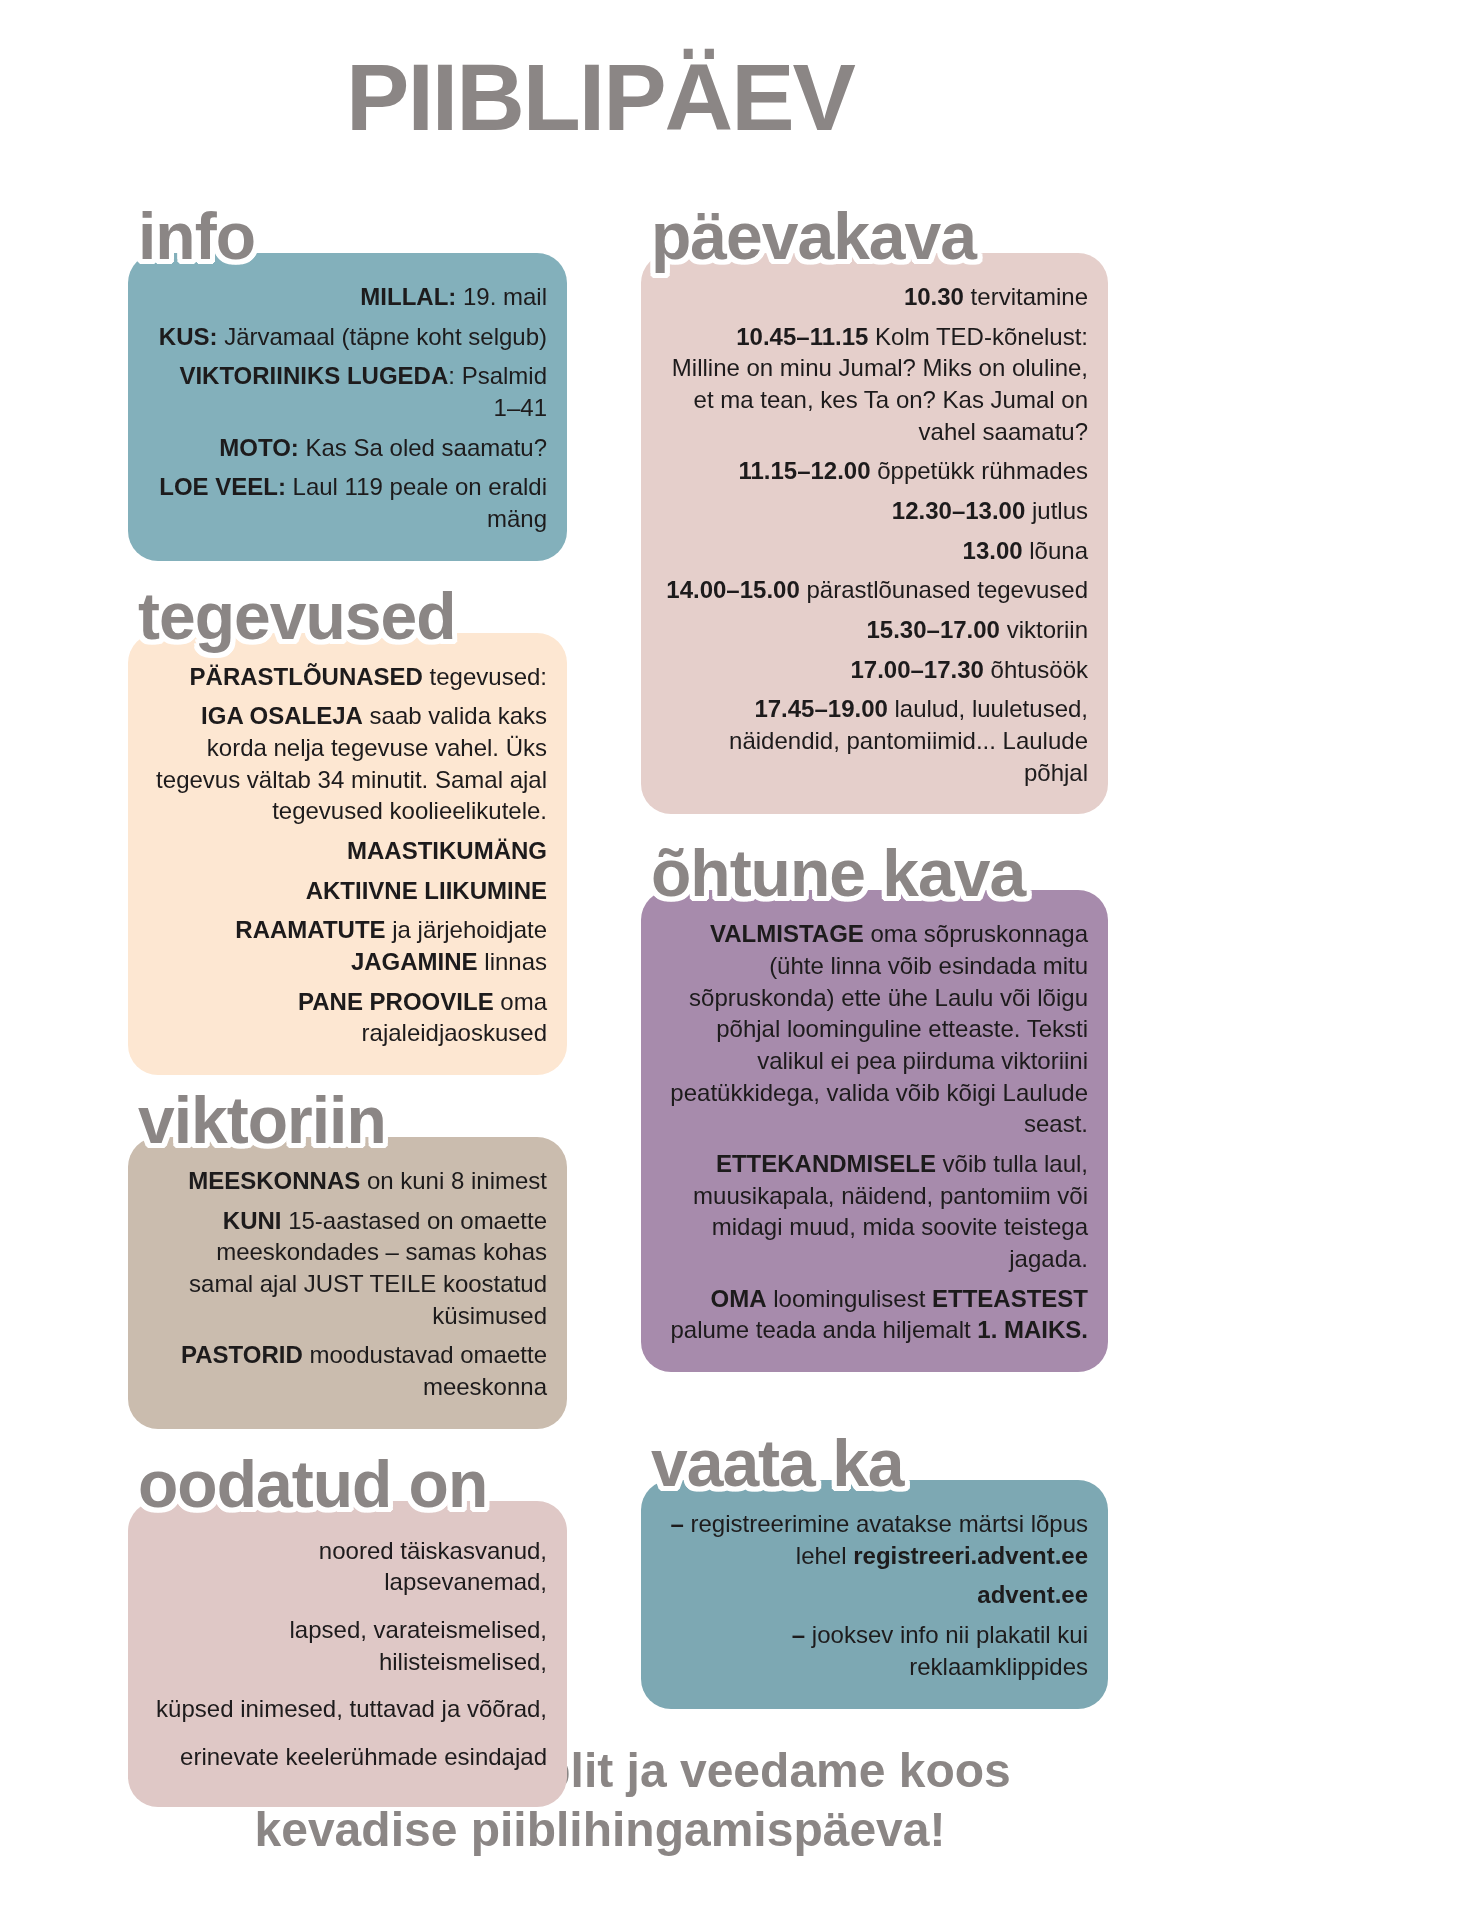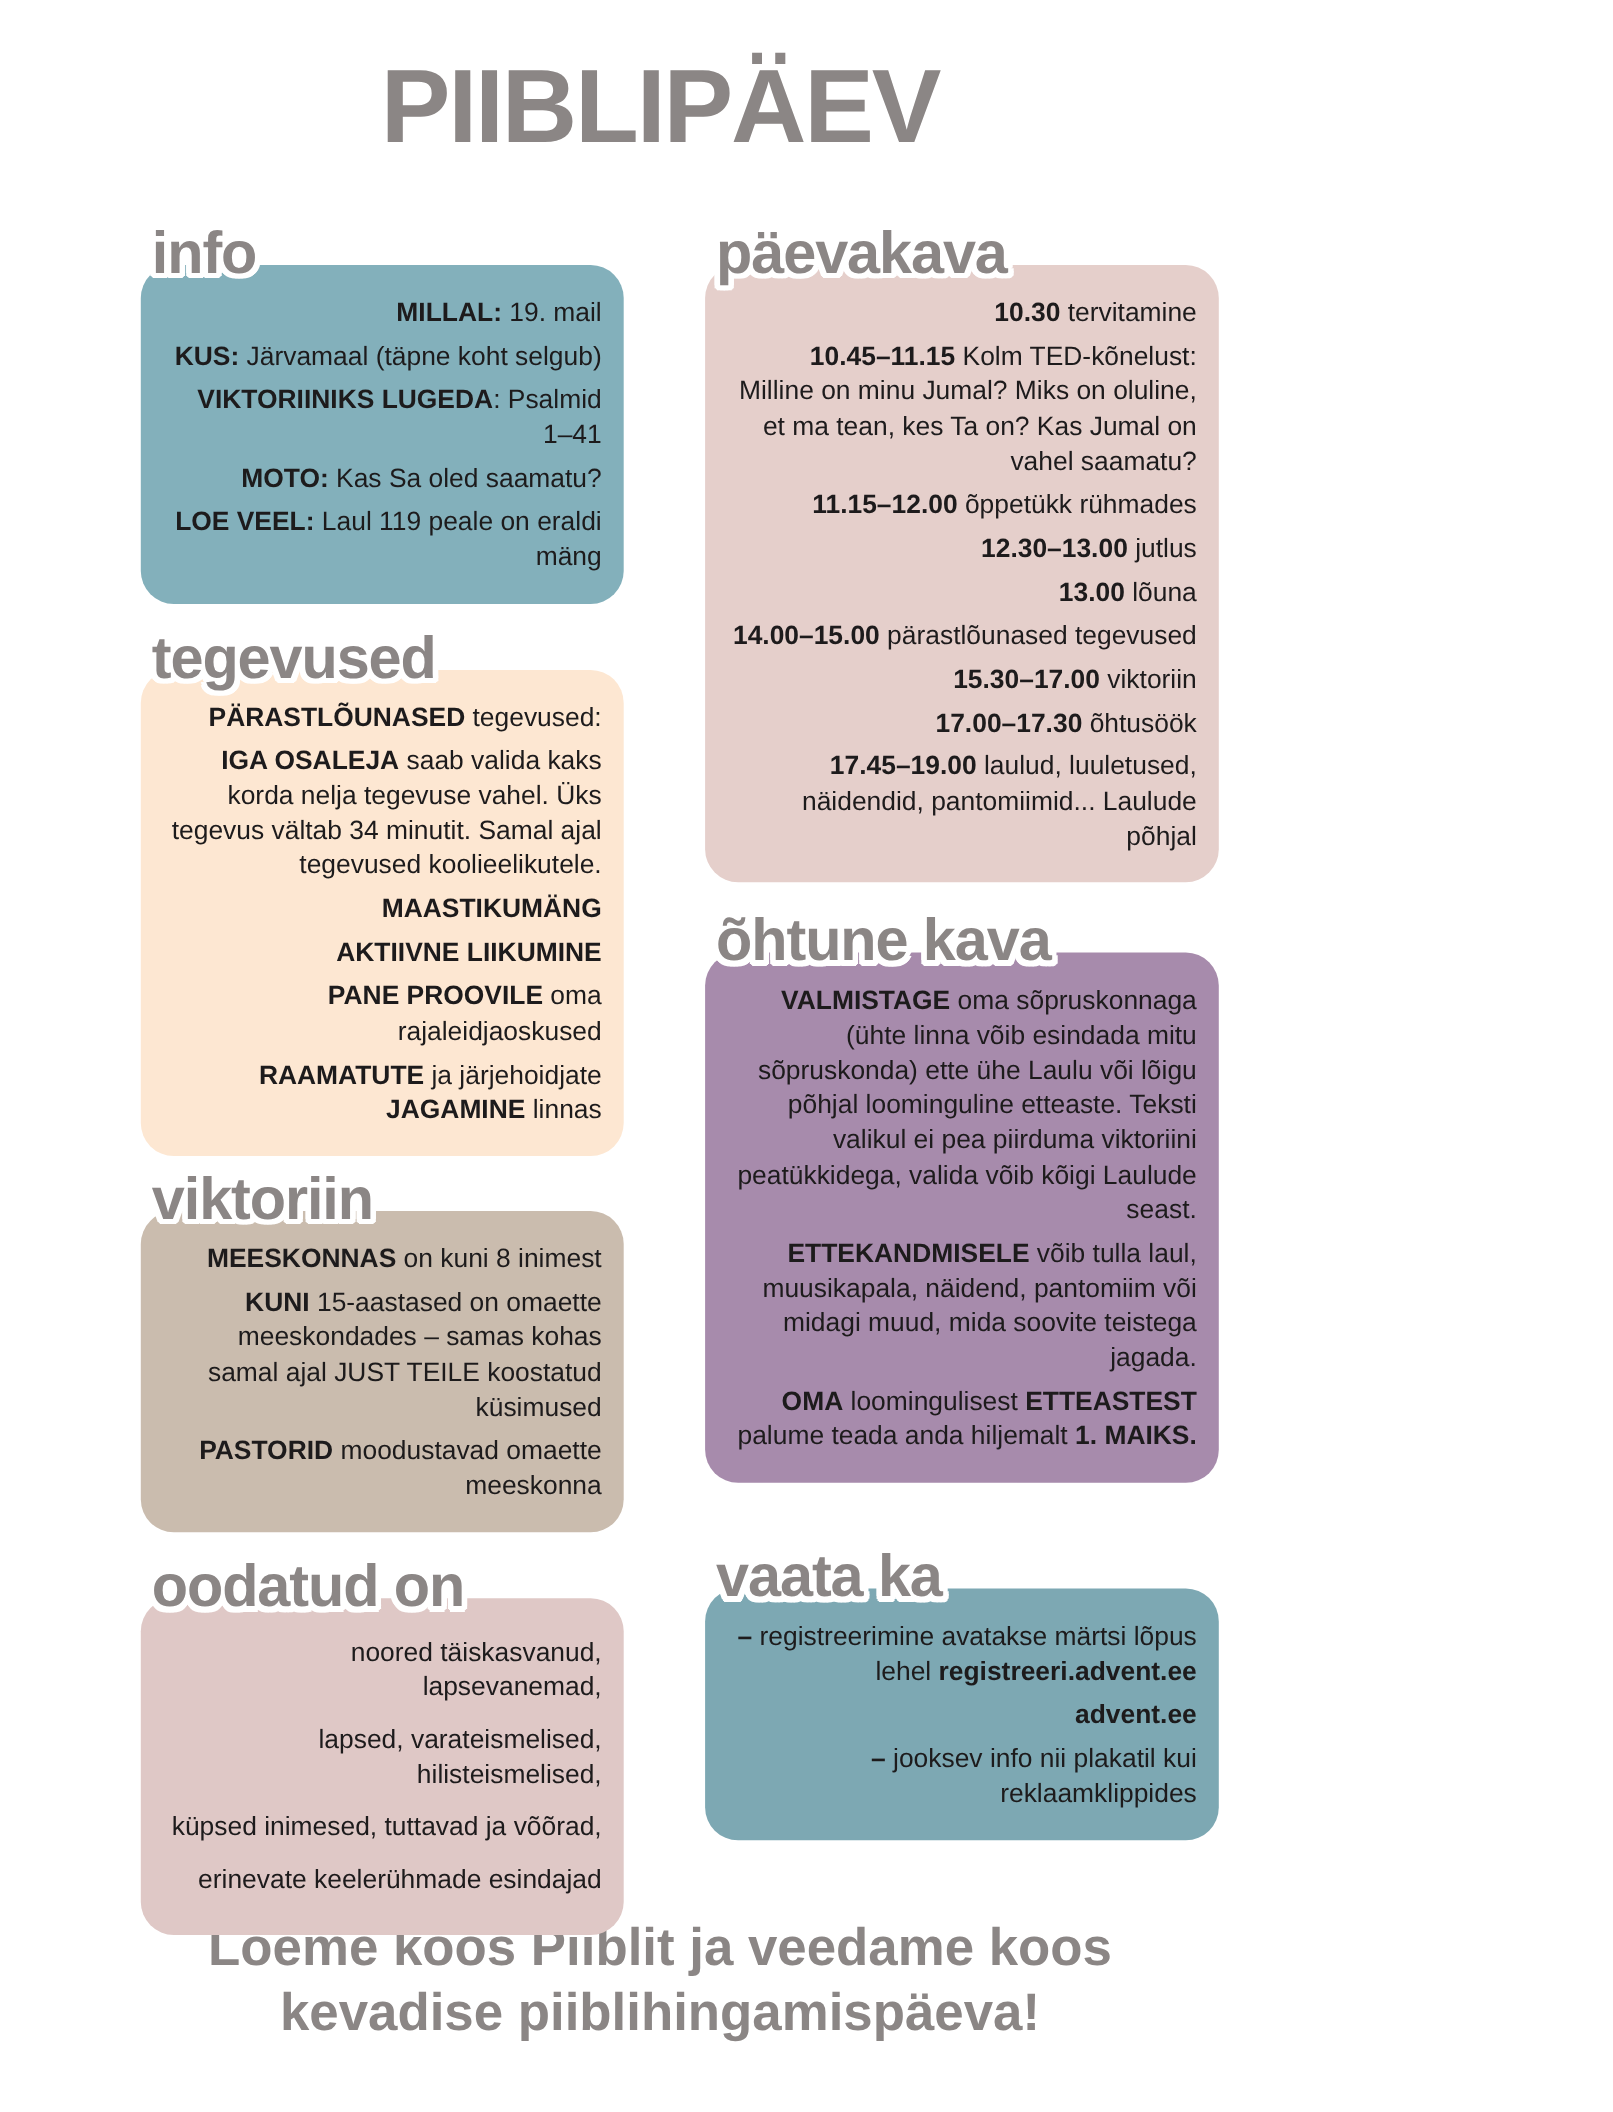--- a/index.html
+++ b/index.html
@@ -23,21 +23,21 @@
   }
 
   .cols { display: flex; gap: 38px; align-items: flex-start; margin-top: 58px; }
   .col-left  { width: 439px; flex: 0 0 auto; }
   .col-right { width: 467px; flex: 0 0 auto; padding-left: 36px; }
 
   .heading {
     position: relative; z-index: 2;
     margin: 0 0 -16px 0;
     padding-left: 10px;
-    font-size: 54px;
+    font-size: 66px;
     line-height: 1.0;
     font-weight: bold;
     letter-spacing: -1px;
     color: #8b8685;
     text-shadow:
       -5px 0 0 #fff, 5px 0 0 #fff, 0 -5px 0 #fff, 0 5px 0 #fff,
       -4px -4px 0 #fff, 4px -4px 0 #fff, -4px 4px 0 #fff, 4px 4px 0 #fff,
       -5px 3px 0 #fff, 5px 3px 0 #fff, -3px 5px 0 #fff, 3px 5px 0 #fff;
   }
 
@@ -103,22 +103,22 @@
         </div>
       </section>
 
       <section class="sec sec-tegevused">
         <h2 class="heading">tegevused</h2>
         <div class="box box-tegevused">
           <p><b>PÄRASTLÕUNASED</b><span> tegevused:</span></p>
           <p><b>IGA OSALEJA</b><span> saab valida kaks korda nelja tegevuse vahel. Üks tegevus vältab 34 minutit. Samal ajal tegevused koolieelikutele.</span></p>
           <p><b>MAASTIKUMÄNG</b></p>
           <p><b>AKTIIVNE LIIKUMINE</b></p>
+          <p><b>RAAMATUTE</b><span> ja järjehoidjate </span><b>JAGAMINE</b><span> linnas</span></p>
           <p><b>PANE PROOVILE</b><span> oma rajaleidjaoskused</span></p>
-          <p><b>RAAMATUTE</b><span> ja järjehoidjate </span><b>JAGAMINE</b><span> linnas</span></p>
         </div>
       </section>
 
       <section class="sec sec-viktoriin">
         <h2 class="heading">viktoriin</h2>
         <div class="box box-viktoriin">
           <p><b>MEESKONNAS</b><span> on kuni 8 inimest</span></p>
           <p><b>KUNI</b><span> 15-aastased on omaette meeskondades – samas kohas samal ajal JUST TEILE koostatud küsimused</span></p>
           <p><b>PASTORID</b><span> moodustavad omaette meeskonna</span></p>
         </div>

